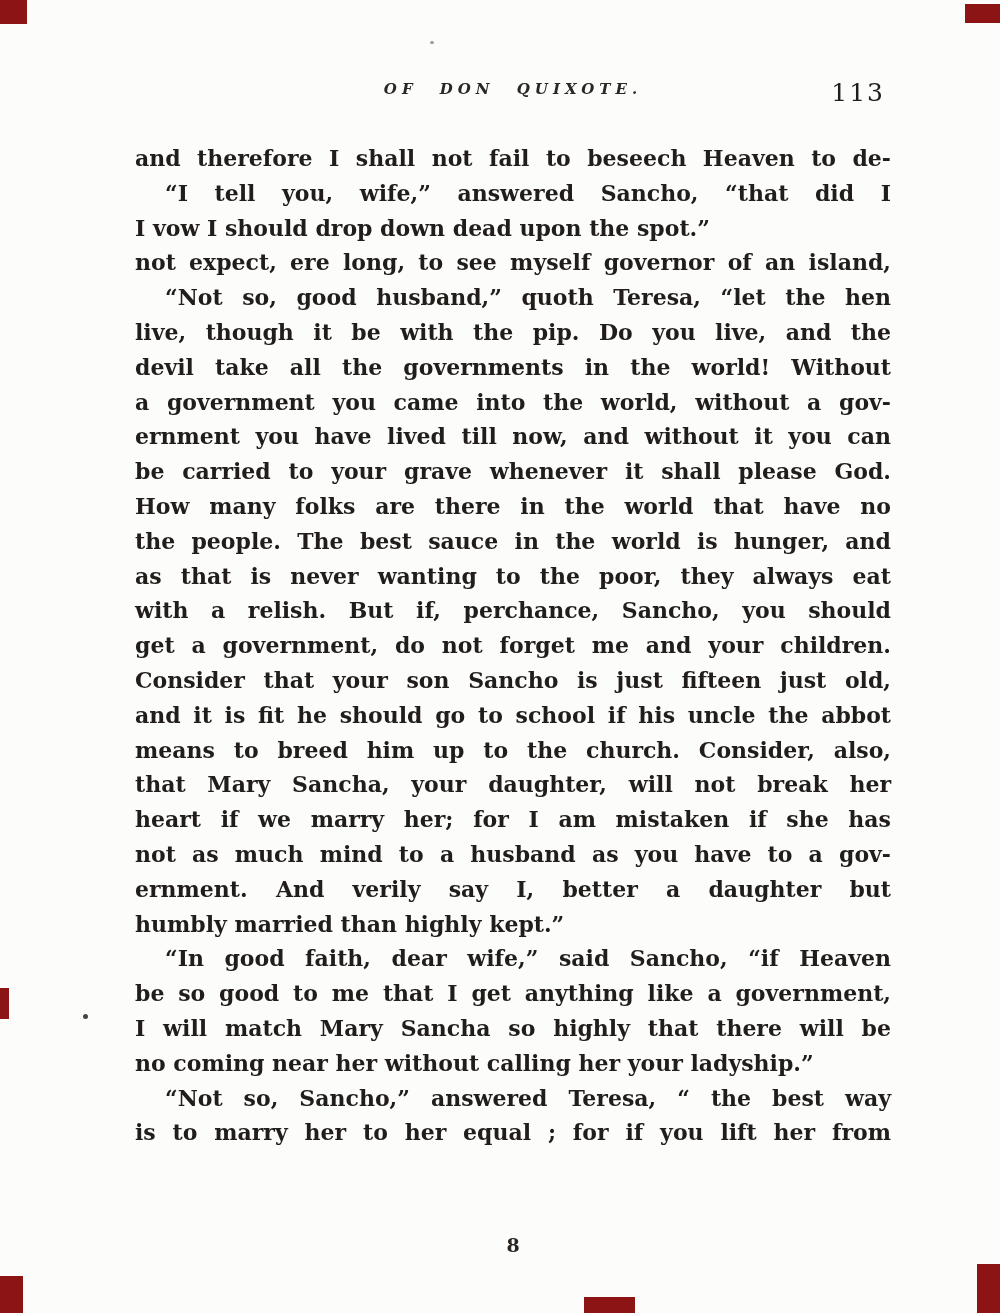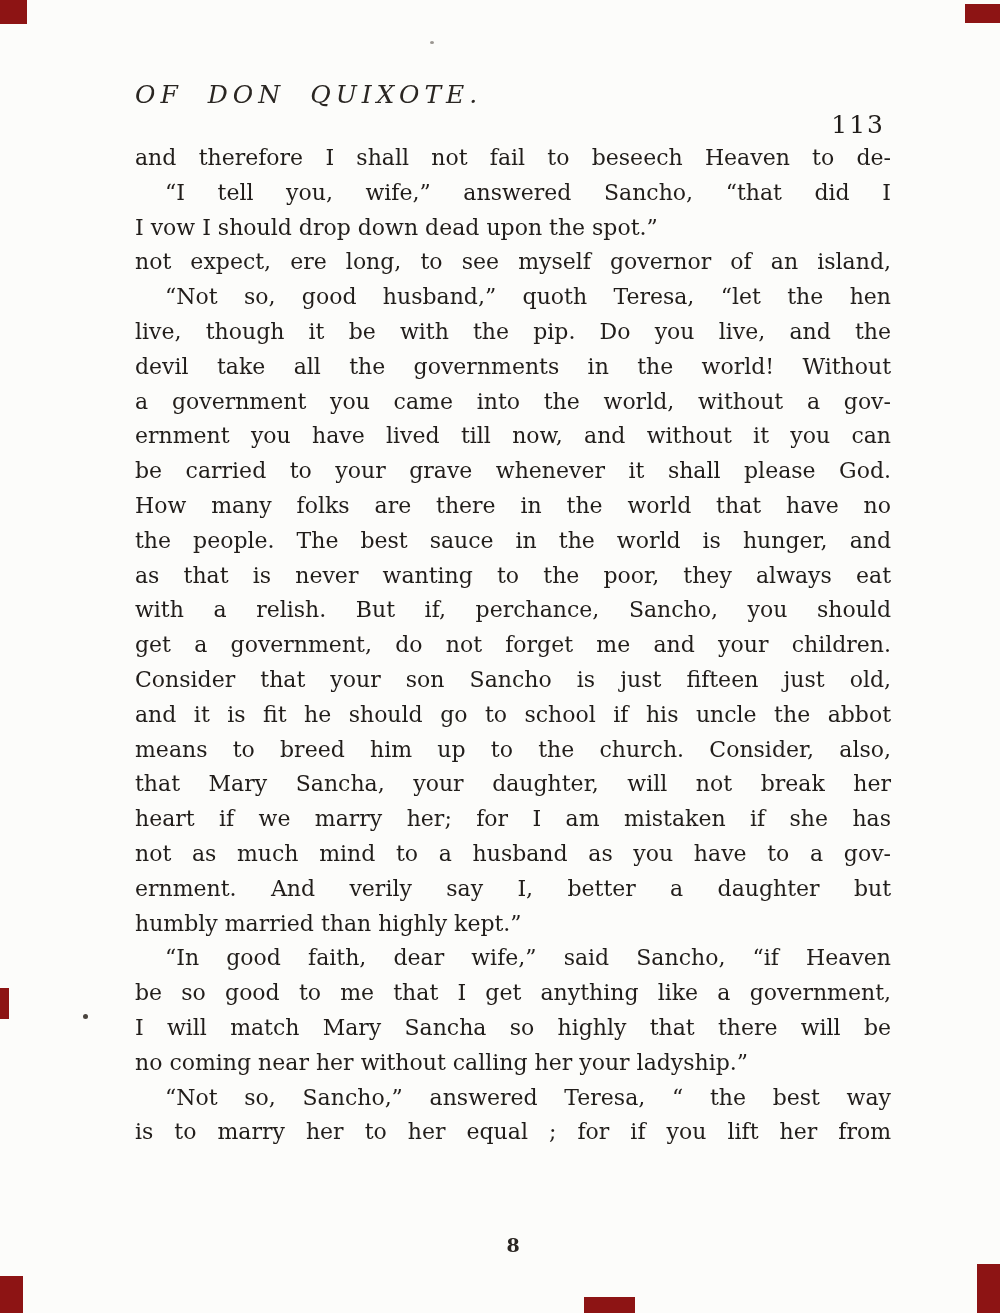--- a/index.html
+++ b/index.html
@@ -20,52 +20,53 @@
     inset: 0;
   }
   .header {
     position: absolute;
     left: 135px;
     top: 80px;
     width: 756px;
     height: 34px;
   }
   .running-title {
-    text-align: left;
+    text-align: center;
     font-style: italic;
-    font-size: 25px;
+    font-size: 15px;
     letter-spacing: 5px;
     word-spacing: 12px;
     color: #2a2622;
+    font-weight: bold;
   }
   .page-number {
     position: absolute;
     right: 6px;
     top: -2px;
     font-size: 25px;
     letter-spacing: 2px;
     font-style: normal;
-    margin-top: 32px;
   }
   .text-block {
     position: absolute;
     left: 135px;
     top: 141px;
     width: 756px;
   }
   .paragraph {
     margin: 0;
   }
   .line {
     font-size: 22px;
     line-height: 34.8px;
     height: 34.8px;
     white-space: normal;
     text-align: justify;
     text-align-last: justify;
+    font-weight: bold;
   }
   .line.last {
     text-align-last: left;
   }
   .line.indent {
     padding-left: 30px;
   }
   .footer {
     position: absolute;
     left: 135px;

